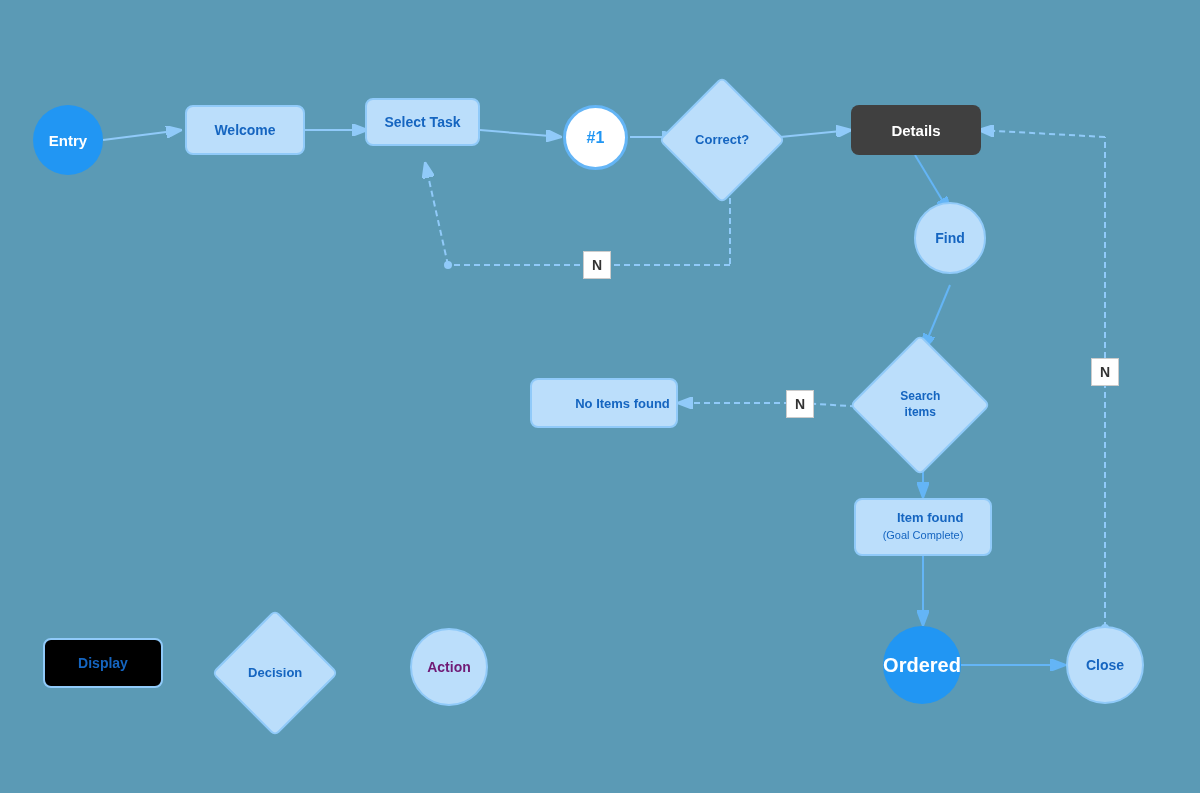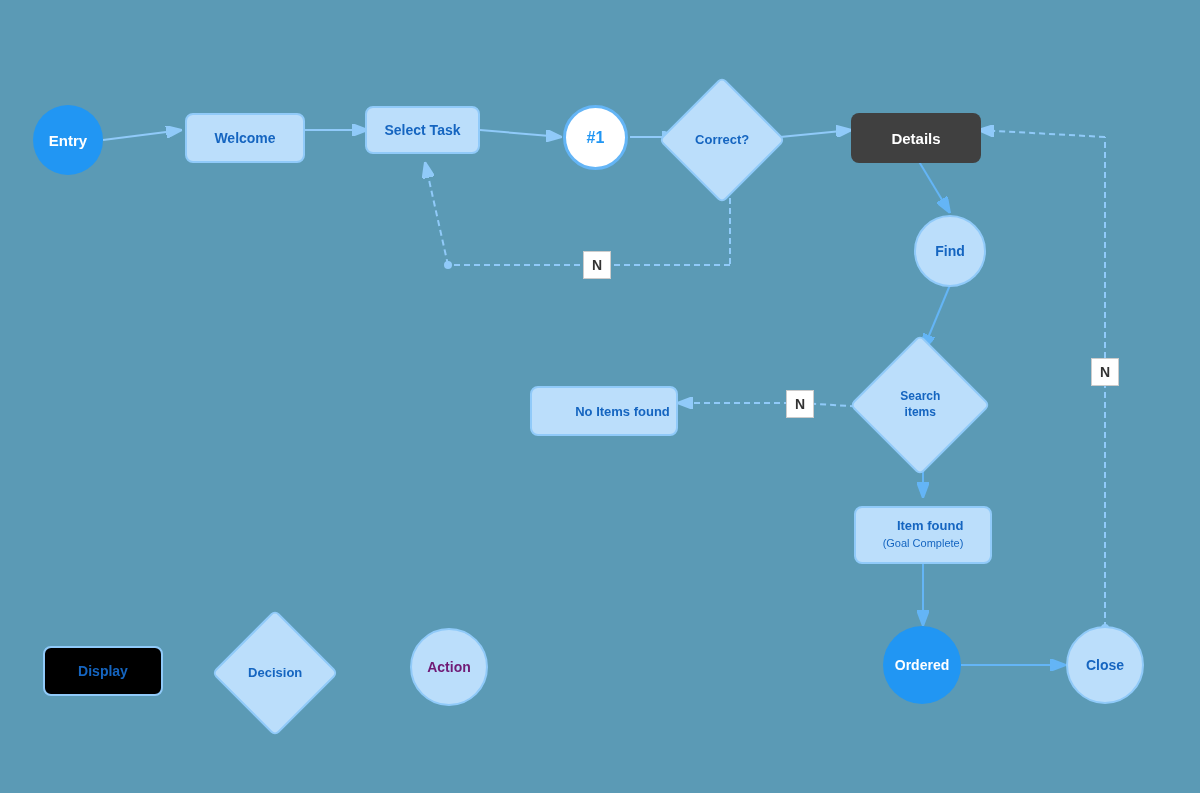--- a/index.html
+++ b/index.html
@@ -32,21 +32,20 @@
       text-align: center;
       font-weight: 600;
     }
     
     .node-circle {
       border-radius: 50%;
     }
     
     .node-rect {
       border-radius: 8px;
-      margin-top: 8px;
     }
     
     .node-diamond-wrapper {
       position: absolute;
       display: flex;
       align-items: center;
       justify-content: center;
     }
     .node-diamond {
       width: 90px;
@@ -154,39 +153,39 @@
   <div class="node-diamond-wrapper" style="left:667px; top:85px; width:110px; height:110px;">
     <div class="node-diamond" style="background:#bbdefb; border:2px solid #90caf9; width:90px; height:90px; border-radius:6px;">
       <span class="node-diamond-text" style="color:#1565c0; font-size:13px;">Correct?</span>
     </div>
   </div>
 
   <div class="node node-rect" style="left:851px; top:105px; width:130px; height:50px; background:#404040; color:#fff; font-size:15px; border:none;">
     <span>Details</span>
   </div>
 
-  <div class="node node-circle" style="left:914px; top:215px; width:72px; height:72px; background:#bbdefb; color:#1565c0; font-size:14px; font-weight:600; border:2px solid #90caf9;">
+  <div class="node node-circle" style="left:914px; top:202px; width:72px; height:72px; background:#bbdefb; color:#1565c0; font-size:14px; font-weight:600; border:2px solid #90caf9;">
     <span>Find</span>
   </div>
 
   <div class="node-diamond-wrapper" style="left:860px; top:345px; width:120px; height:120px;">
     <div class="node-diamond" style="background:#bbdefb; border:2px solid #90caf9; width:100px; height:100px; border-radius:6px;">
       <span class="node-diamond-text" style="color:#1565c0; font-size:12px; line-height:1.3;">Search<br>items</span>
     </div>
   </div>
 
   <div class="node node-rect" style="left:530px; top:378px; width:148px; height:50px; background:#bbdefb; color:#1565c0; font-size:13px; border:2px solid #90caf9;padding-left:37px;">
     <span>No Items found</span>
   </div>
 
   <div class="node node-rect" style="left:854px; top:498px; width:138px; height:58px; background:#bbdefb; color:#1565c0; font-size:13px; border:2px solid #90caf9; text-align:right; line-height:1.3; padding:4px 8px;">
     <span>Item found<br><span style="font-size:11px; font-weight:400;">(Goal Complete)</span></span>
   </div>
 
-  <div class="node node-circle" style="left:883px; top:626px; width:78px; height:78px; background:#2196f3; color:#fff; font-size:14px; font-weight:700;">
+  <div class="node node-circle" style="left:883px; top:626px; width:78px; height:78px; background:#2196f3; color:#fff; font-size:20px; font-weight:700;">
     <span>Ordered</span>
   </div>
 
   <div class="node node-circle" style="left:1066px; top:626px; width:78px; height:78px; background:#bbdefb; color:#1565c0; font-size:14px; font-weight:700; border:2px solid #90caf9;">
     <span>Close</span>
   </div>
 
   <div class="label-box" style="left:583px; top:251px;">
     <span>N</span>
   </div>

